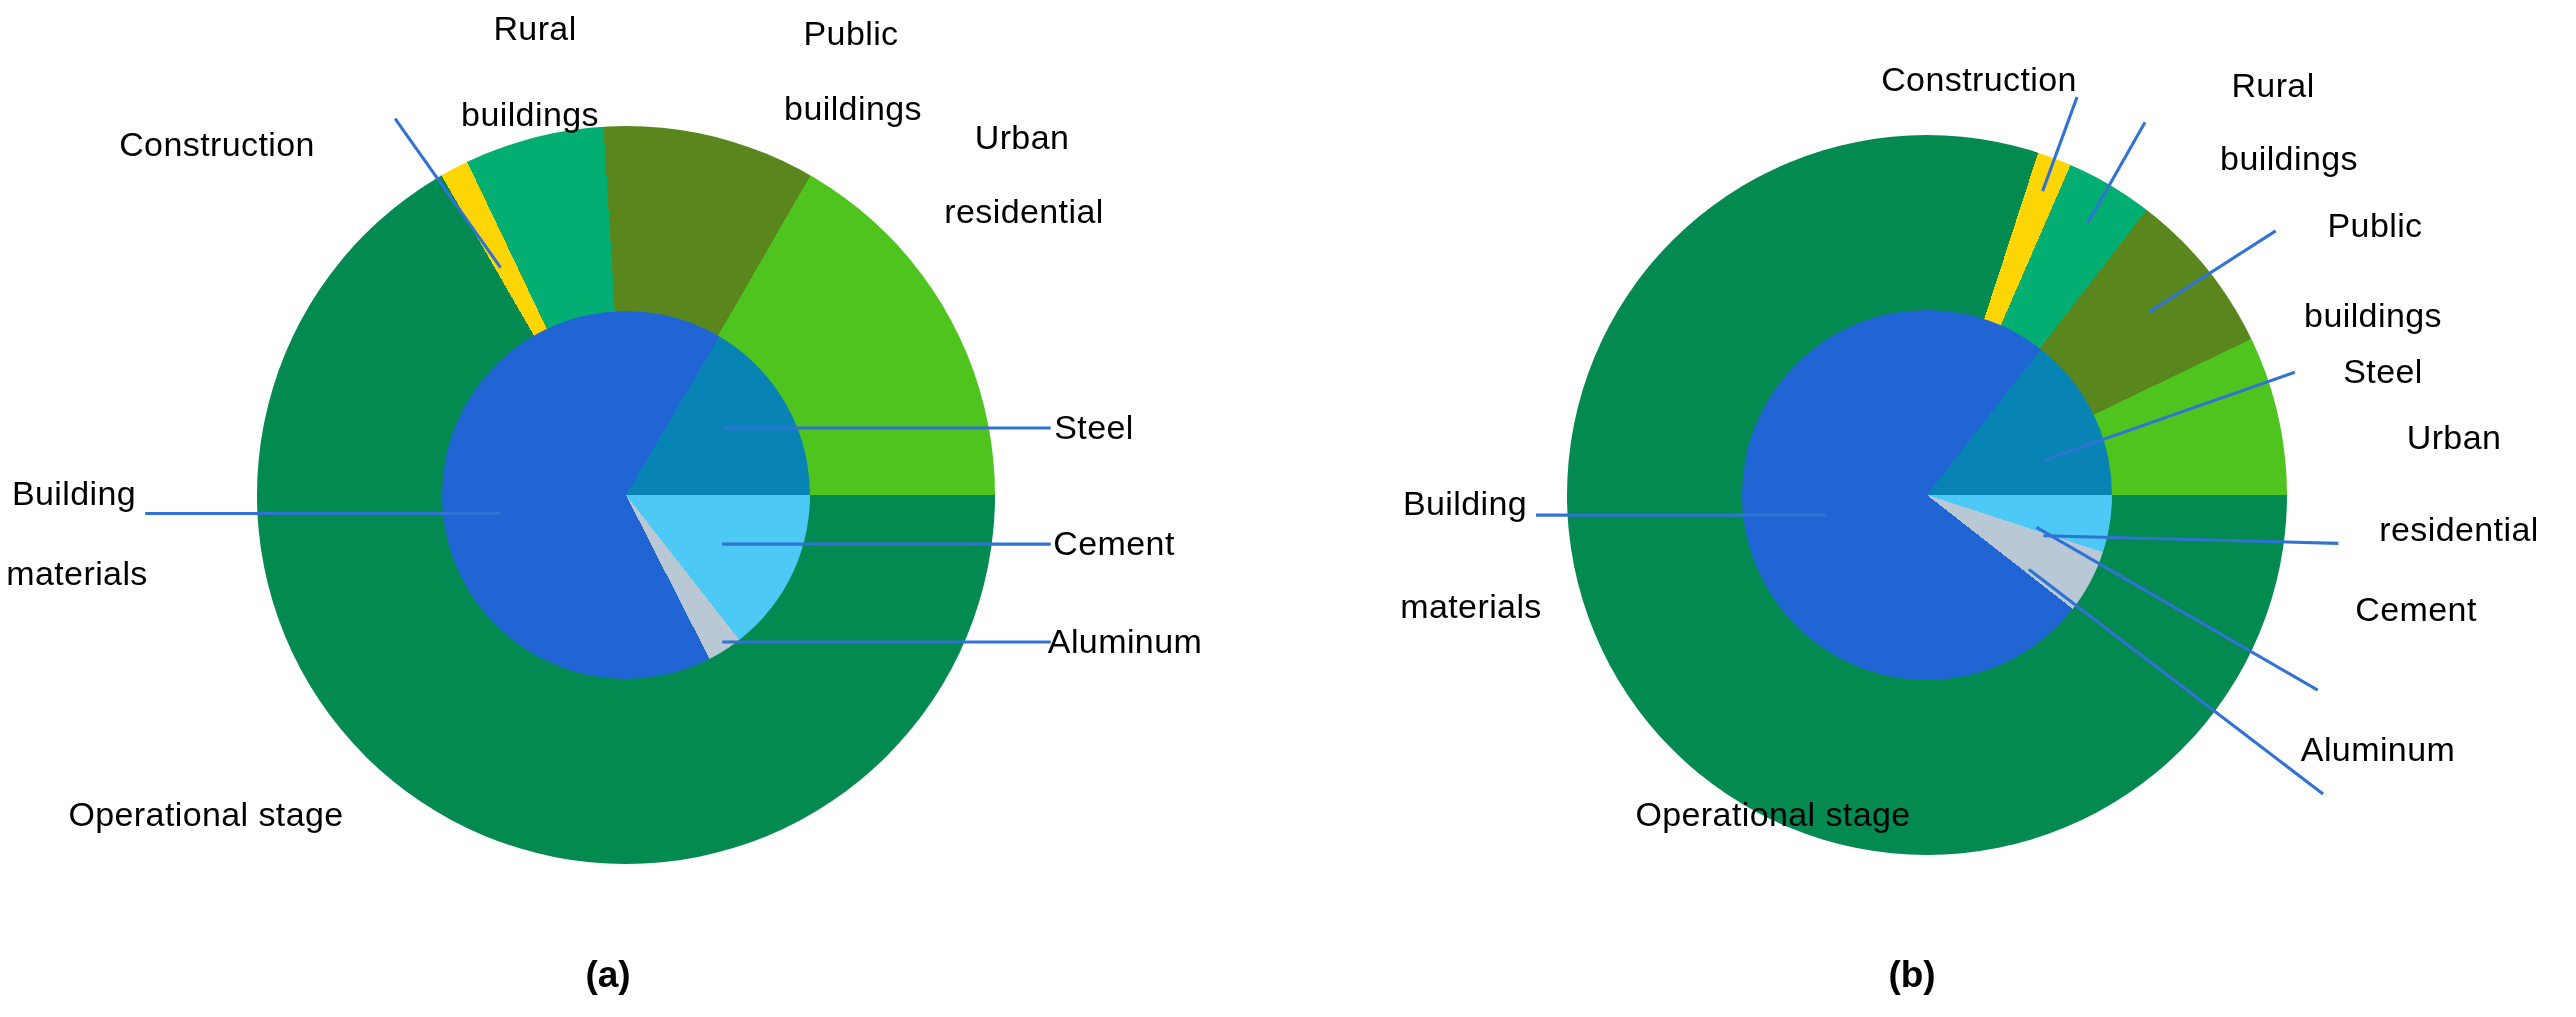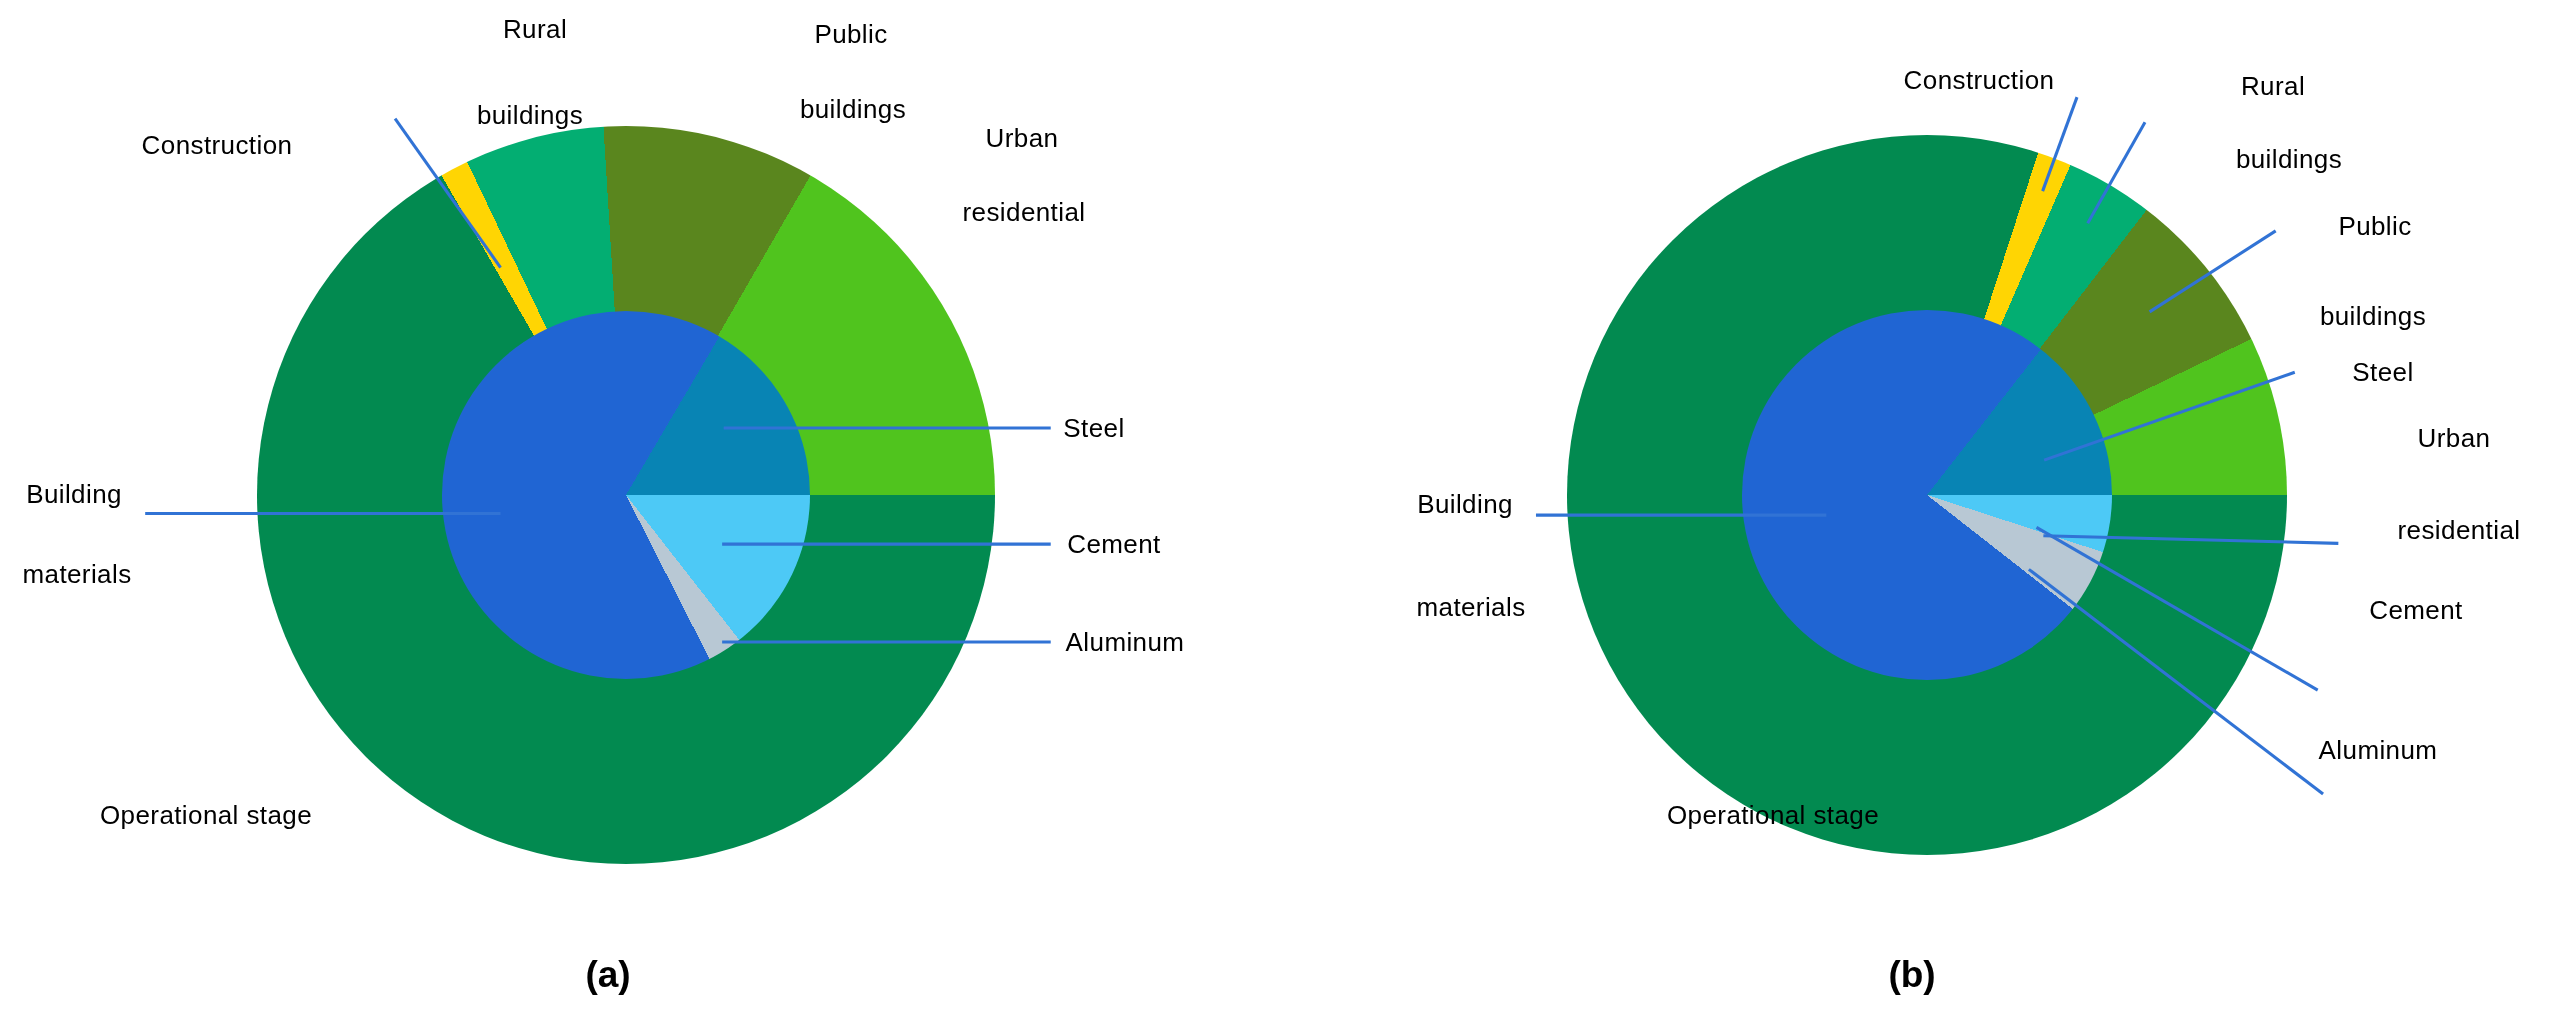--- a/index.html
+++ b/index.html
@@ -1,19 +1,19 @@
 <!DOCTYPE html>
 <html style="font-size:12.2px"><head>
 <meta charset="utf-8">
 <style>
   html,body{margin:0;padding:0;background:#ffffff;}
   .figure{position:relative;width:2576px;height:1018px;background:#ffffff;overflow:hidden;
           font-family:"Liberation Sans", sans-serif;}
   .ring,.pie{position:absolute;border-radius:50%;}
-  .lbl{position:absolute;transform:translate(-50%,-50%);font-size:26px;line-height:1.1;
+  .lbl{position:absolute;transform:translate(-50%,-50%);font-size:34px;line-height:1.1;
        color:#000;white-space:nowrap;letter-spacing:0.4px;}
   .caption{position:absolute;transform:translate(-50%,-50%);font-size:37px;font-weight:bold;color:#000;}
   svg.leaders{position:absolute;left:0;top:0;pointer-events:none;}
 </style>
 </head>
 <body>
 
 <div class="figure">
 
   <div class="ring" style="left: 257px; top: 126px; height: 738px; width: 738px; background: conic-gradient(rgb(90, 134, 30) 0deg, rgb(90, 134, 30) 30deg, rgb(80, 196, 30) 30deg, rgb(80, 196, 30) 90deg, rgb(2, 138, 80) 90deg, rgb(2, 138, 80) 330deg, rgb(255, 213, 3) 330deg, rgb(255, 213, 3) 334.5deg, rgb(3, 174, 114) 334.5deg, rgb(3, 174, 114) 356.5deg, rgb(90, 134, 30) 356.5deg, rgb(90, 134, 30) 360deg);"></div>

